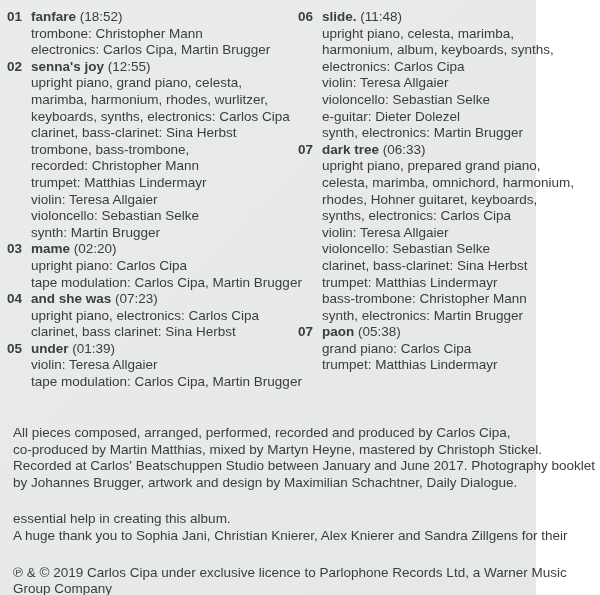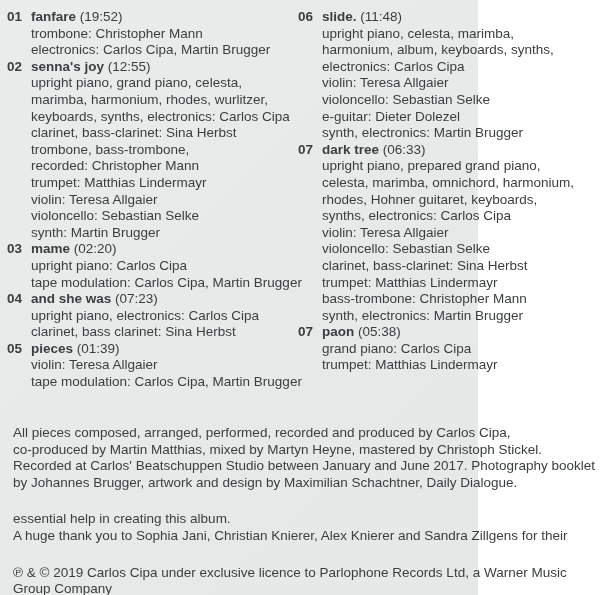--- a/index.html
+++ b/index.html
@@ -6,21 +6,21 @@
     margin: 0;
     padding: 0;
   }
   body {
     width: 600px;
     height: 595px;
     overflow: hidden;
   }
   .page {
     position: relative;
-    width: 478px;
+    width: 536px;
     height: 595px;
     background: linear-gradient(135deg, #eaecec 0%, #e8eae9 45%, #e6e8e8 100%);
     font-family: "Liberation Sans", sans-serif;
     color: #3a3e40;
     font-size: 13.5px;
     line-height: 16.6px;
     -webkit-font-smoothing: antialiased;
   }
   .col {
     position: absolute;
@@ -70,21 +70,21 @@
   }
 </style>
 </head>
 <body>
 
 <div class="page">
   <div class="col col-left">
       <div class="track">
         <span class="track-num">01</span>
         <div class="track-body">
-          <div class="title-line"><span>fanfare</span> <span class="duration">(19:52)</span></div>
+          <div class="title-line"><span>fanfare</span> <span class="duration">(18:52)</span></div>
           <div class="credit-line">trombone: Christopher Mann</div>
           <div class="credit-line">electronics: Carlos Cipa, Martin Brugger</div>
         </div>
       </div>
       <div class="track">
         <span class="track-num">02</span>
         <div class="track-body">
           <div class="title-line"><span>senna's joy</span> <span class="duration">(12:55)</span></div>
           <div class="credit-line">upright piano, grand piano, celesta,</div>
           <div class="credit-line">marimba, harmonium, rhodes, wurlitzer,</div>
@@ -110,21 +110,21 @@
         <span class="track-num">04</span>
         <div class="track-body">
           <div class="title-line"><span>and she was</span> <span class="duration">(07:23)</span></div>
           <div class="credit-line">upright piano, electronics: Carlos Cipa</div>
           <div class="credit-line">clarinet, bass clarinet: Sina Herbst</div>
         </div>
       </div>
       <div class="track">
         <span class="track-num">05</span>
         <div class="track-body">
-          <div class="title-line"><span>pieces</span> <span class="duration">(01:39)</span></div>
+          <div class="title-line"><span>under</span> <span class="duration">(01:39)</span></div>
           <div class="credit-line">violin: Teresa Allgaier</div>
           <div class="credit-line">tape modulation: Carlos Cipa, Martin Brugger</div>
         </div>
       </div>
     </div>
   <div class="col col-right">
       <div class="track">
         <span class="track-num">06</span>
         <div class="track-body">
           <div class="title-line"><span>slide.</span> <span class="duration">(11:48)</span></div>

